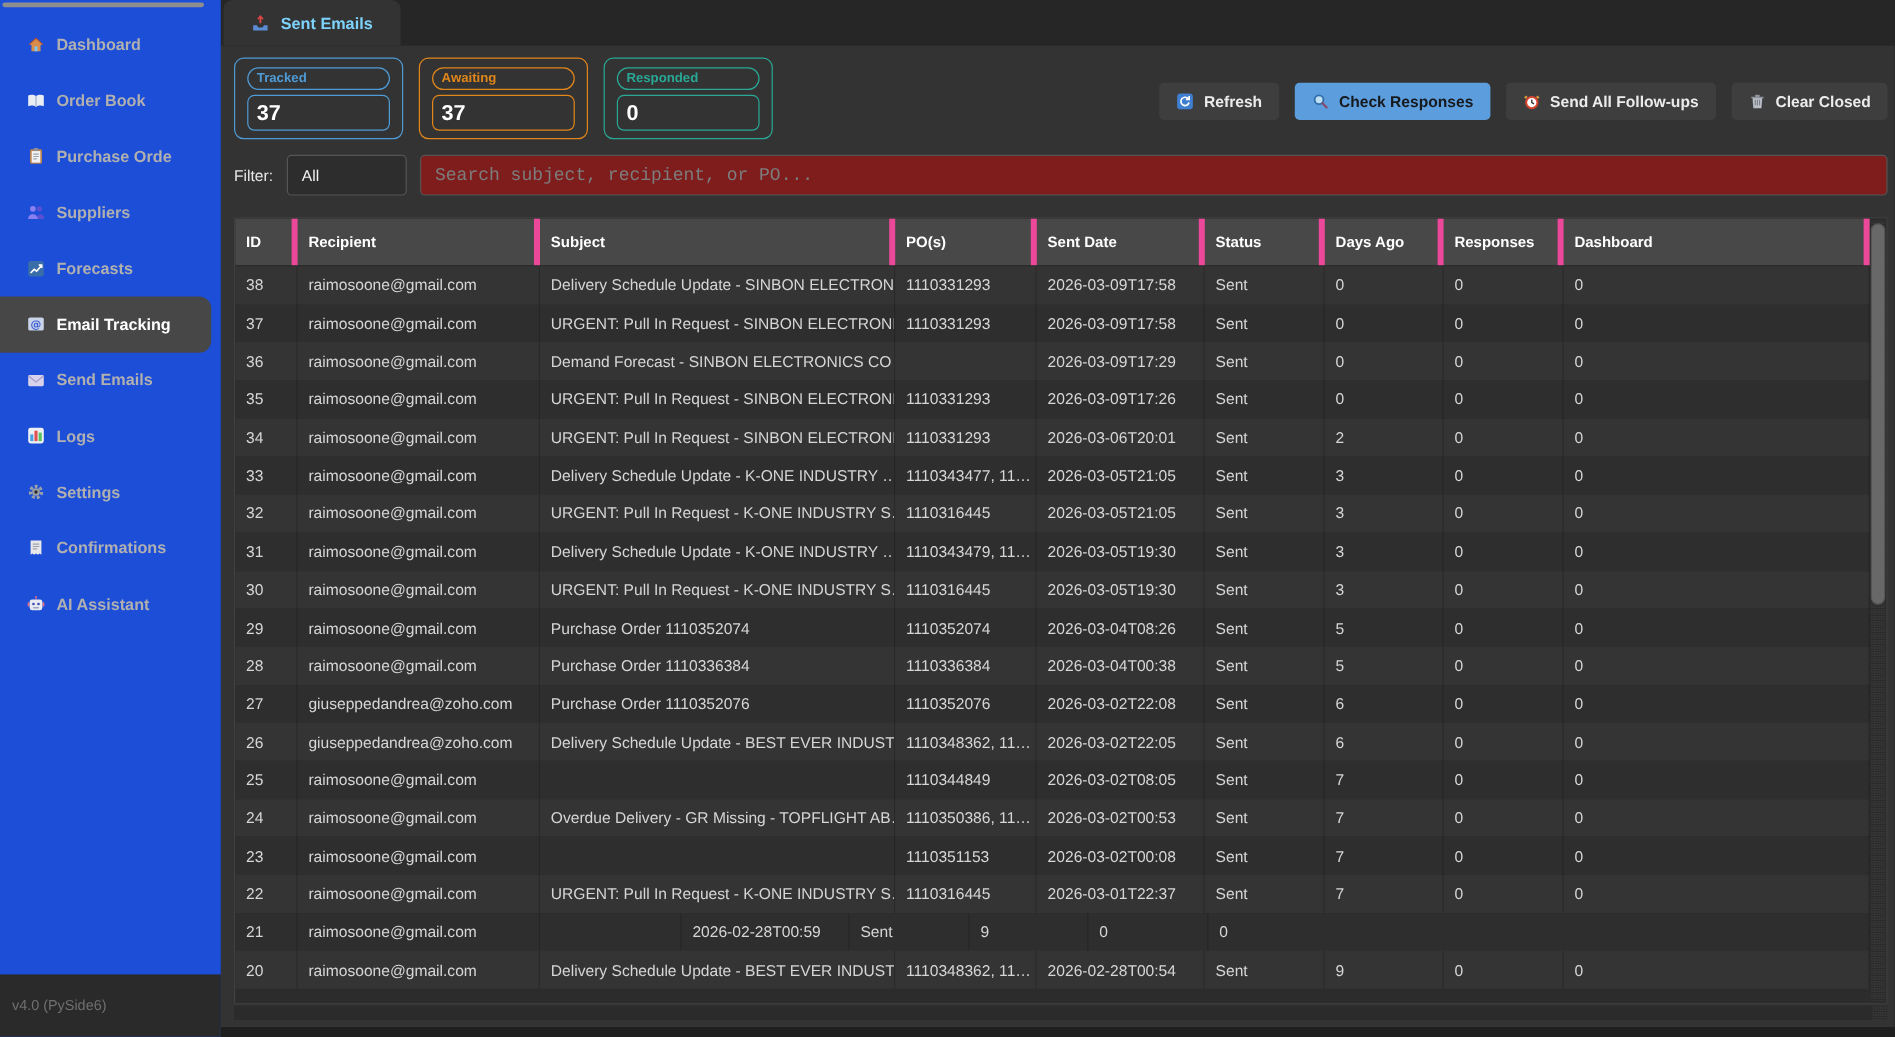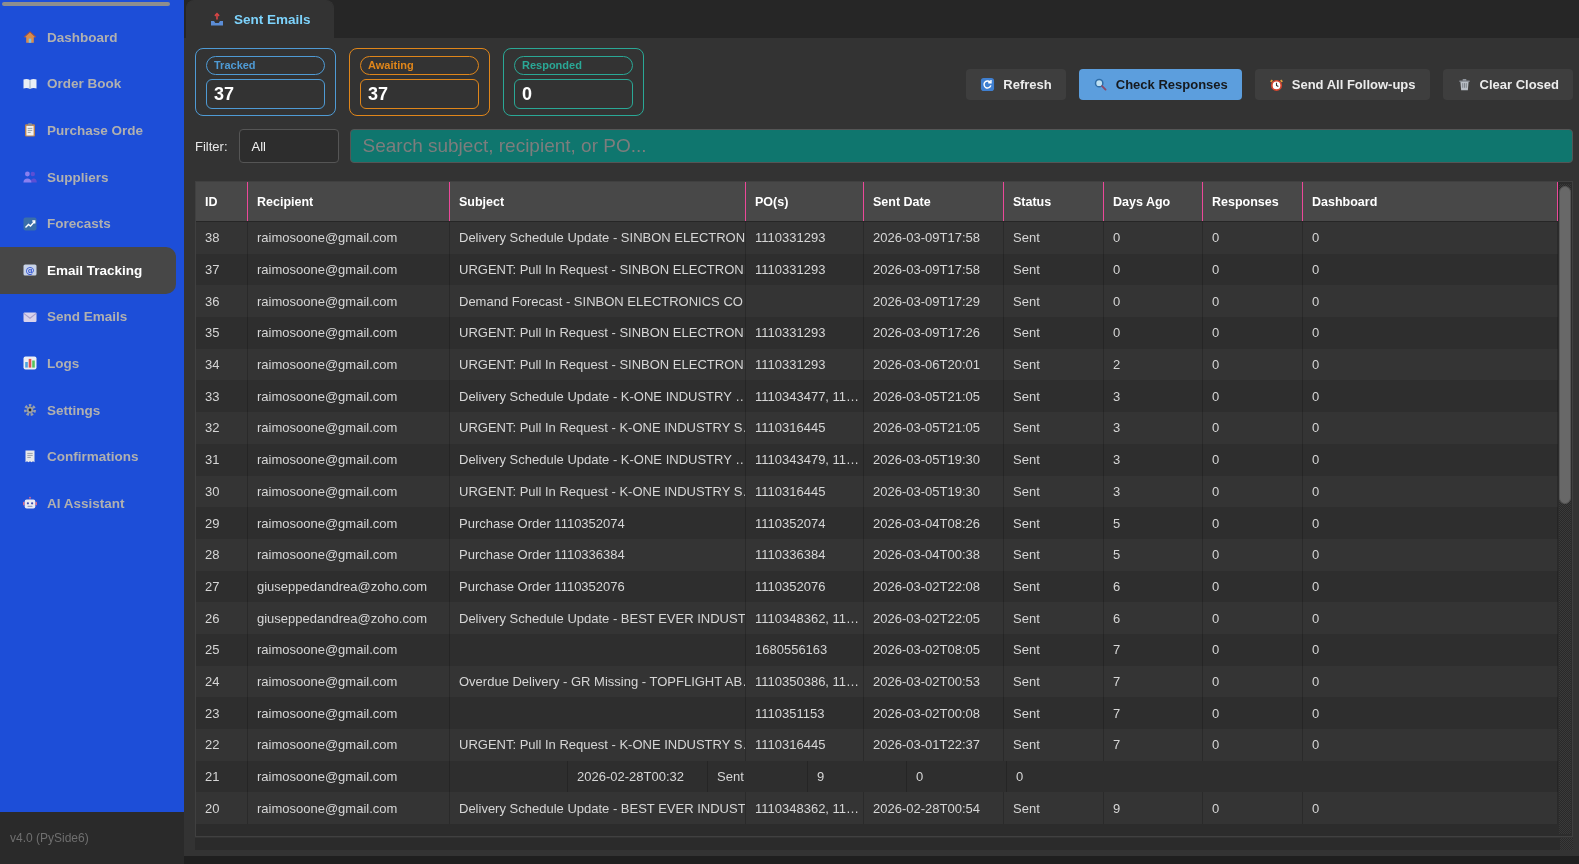--- a/index.html
+++ b/index.html
@@ -47,30 +47,30 @@
          border:none; border-radius:4px; color:#ececec; font-weight:bold; font-size:13px;
          font-family:inherit; cursor:default; }
   .btn .icon { width:15px; height:15px; }
   .btn.primary { background:#5c9edd; color:#16191d; }
 
   
   .filter-row { display:flex; align-items:center; margin-top:13px; gap:11px; flex:none; }
   .filter-label { color:#e8e8e8; font-size:13px; }
   .combo { width:100px; height:34px; background:#2d2d2d; border:1px solid #555555; border-radius:4px;
            display:flex; align-items:center; padding-left:12px; color:#f2f2f2; font-size:13px; }
-  .search { flex:1; height:34px; background:#0f766e; border:1px solid #555555; border-radius:4px;
-            padding:0 12px; color:#dddddd; font-size:19px; font-family:Liberation Sans, sans-serif; outline:none; }
+  .search { flex:1; height:34px; background:#7f1d1d; border:1px solid #555555; border-radius:4px;
+            padding:0 12px; color:#dddddd; font-size:15px; font-family:Liberation Mono, monospace; outline:none; }
   .search::placeholder { color:#7d7d7d; }
 
   
   .table { margin-top:18px; flex:1; position:relative; background:#2c2c2c; border:1px solid #404040;
            overflow:hidden; min-height:0; }
   .thead { display:flex; height:40px; background:#484848; border-bottom:1px solid #262626; margin-right:14px; }
   .th { display:flex; align-items:center; padding-left:9px; color:#ffffff; font-weight:bold; font-size:12.5px;
-        border-right:1px solid #ec4899; overflow:hidden; white-space:nowrap; flex:none; }
+        border-right:5px solid #ec4899; overflow:hidden; white-space:nowrap; flex:none; }
   .tbody { margin-right:14px; }
   .tr { display:flex; height:31.7px; background:#343434; }
   .tr.alt { background:#2e2e2e; }
   .td { display:flex; align-items:center; padding-left:9px; color:#d6d6d6; font-size:13px;
         white-space:nowrap; overflow:hidden; border-right:1px solid rgba(0,0,0,0.18); flex:none; }
   .dither { background-image: conic-gradient(#3a3a3a 25%, #292929 0 50%, #3a3a3a 0 75%, #292929 0);
             background-size:2px 2px; }
   .vscroll { position:absolute; top:2px; right:1px; bottom:2px; width:12px; }
   .vthumb { position:absolute; top:2px; left:0; width:12px; height:318px; background:#686868;
             border:1px solid #555555; border-radius:6px; }
@@ -440,21 +440,21 @@
               <div class="td" style="width: 140px;">2026-03-02T22:05</div>
               <div class="td" style="width: 100px;">Sent</div>
               <div class="td" style="width: 99px;">6</div>
               <div class="td" style="width: 100px;">0</div>
               <div class="td" style="flex: 1 1 0%;">0</div>
             </div>
             <div class="tr alt">
               <div class="td" style="width: 52px;">25</div>
               <div class="td" style="width: 202px;">raimosoone@gmail.com</div>
               <div class="td" style="width: 296px;"></div>
-              <div class="td" style="width: 118px;">1680556163</div>
+              <div class="td" style="width: 118px;">1110344849</div>
               <div class="td" style="width: 140px;">2026-03-02T08:05</div>
               <div class="td" style="width: 100px;">Sent</div>
               <div class="td" style="width: 99px;">7</div>
               <div class="td" style="width: 100px;">0</div>
               <div class="td" style="flex: 1 1 0%;">0</div>
             </div>
             <div class="tr">
               <div class="td" style="width: 52px;">24</div>
               <div class="td" style="width: 202px;">raimosoone@gmail.com</div>
               <div class="td" style="width: 296px;">Overdue Delivery - GR Missing - TOPFLIGHT AB…</div>
@@ -484,21 +484,21 @@
               <div class="td" style="width: 140px;">2026-03-01T22:37</div>
               <div class="td" style="width: 100px;">Sent</div>
               <div class="td" style="width: 99px;">7</div>
               <div class="td" style="width: 100px;">0</div>
               <div class="td" style="flex: 1 1 0%;">0</div>
             </div>
             <div class="tr alt">
               <div class="td" style="width: 52px;">21</div>
               <div class="td" style="width: 202px;">raimosoone@gmail.com</div>
               <div class="td" style="width: 118px;"></div>
-              <div class="td" style="width: 140px;">2026-02-28T00:32</div>
+              <div class="td" style="width: 140px;">2026-02-28T00:59</div>
               <div class="td" style="width: 100px;">Sent</div>
               <div class="td" style="width: 99px;">9</div>
               <div class="td" style="width: 100px;">0</div>
               <div class="td" style="flex: 1 1 0%;">0</div>
             </div>
             <div class="tr">
               <div class="td" style="width: 52px;">20</div>
               <div class="td" style="width: 202px;">raimosoone@gmail.com</div>
               <div class="td" style="width: 296px;">Delivery Schedule Update - BEST EVER INDUST…</div>
               <div class="td" style="width: 118px;">1110348362, 11…</div>

